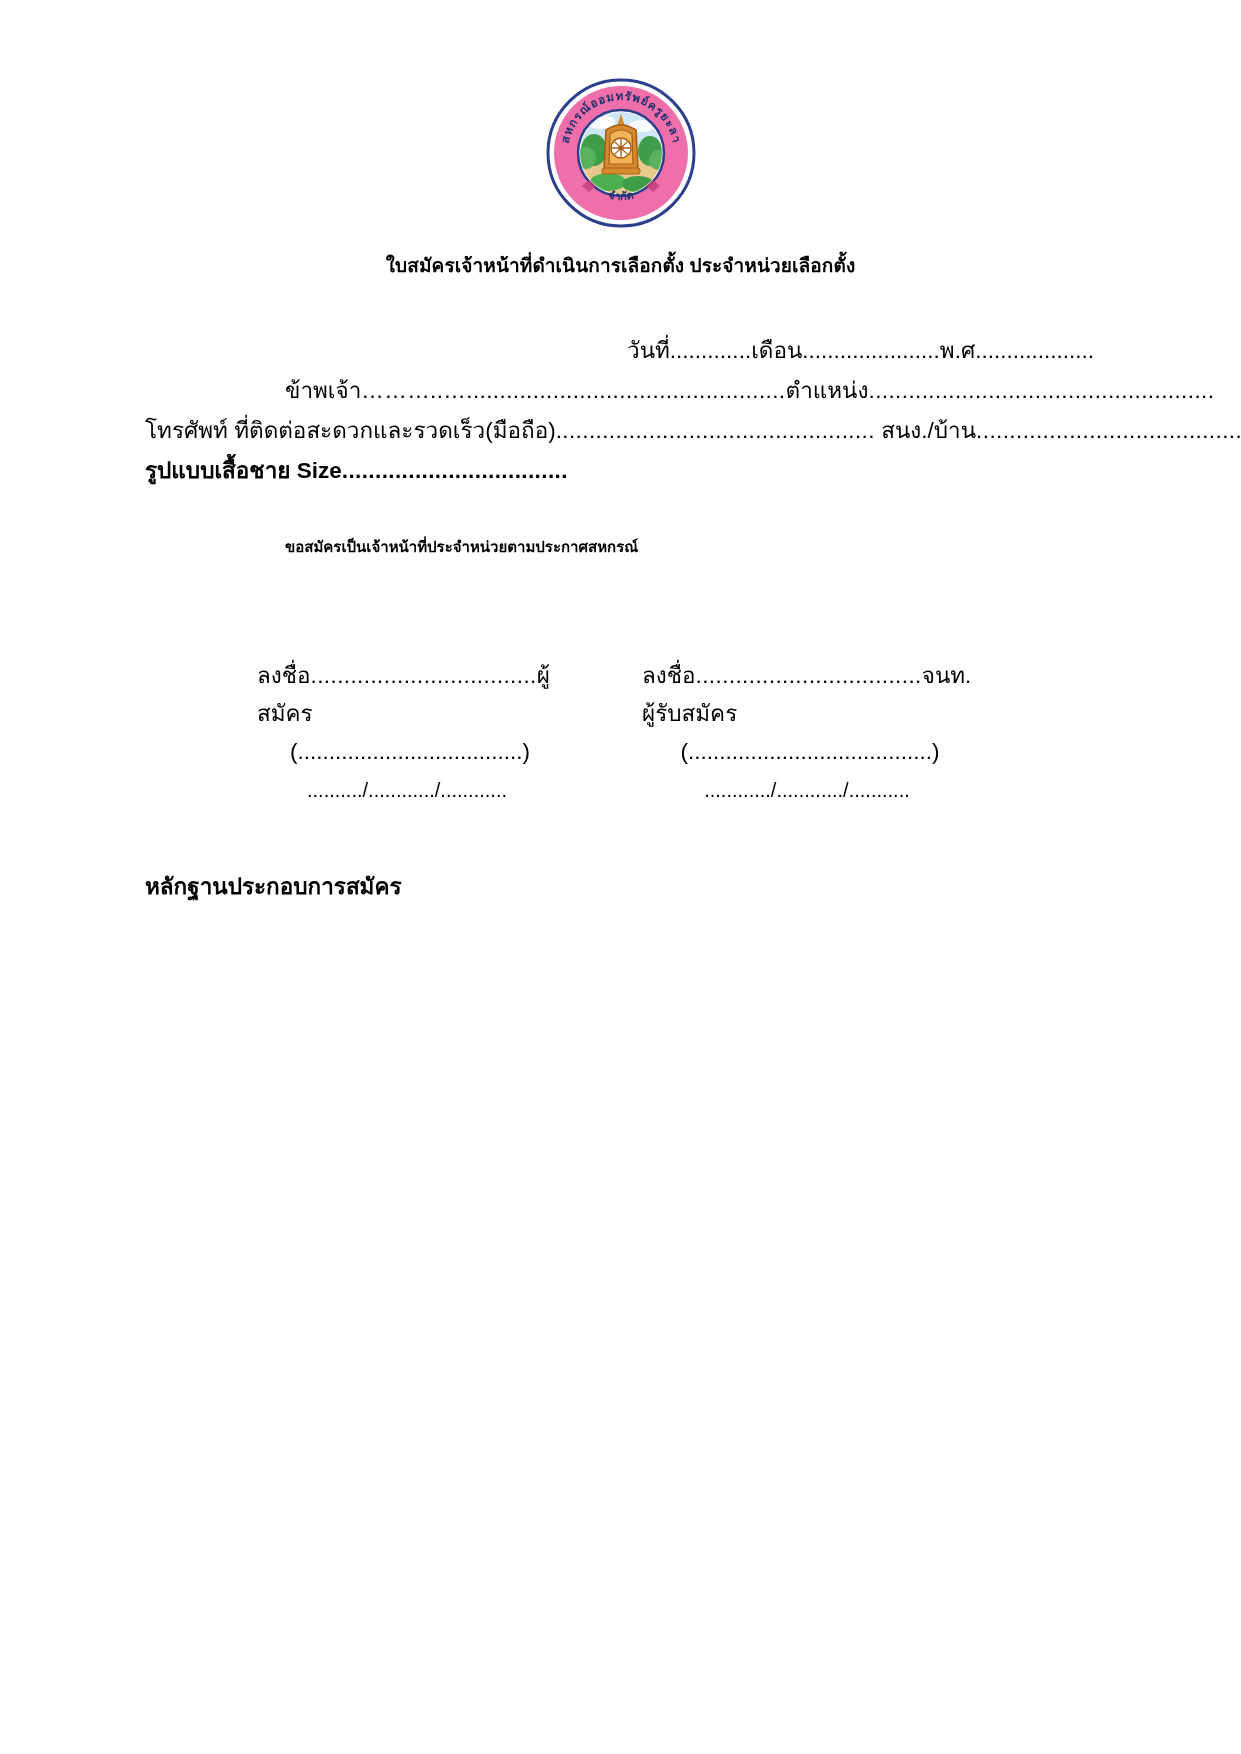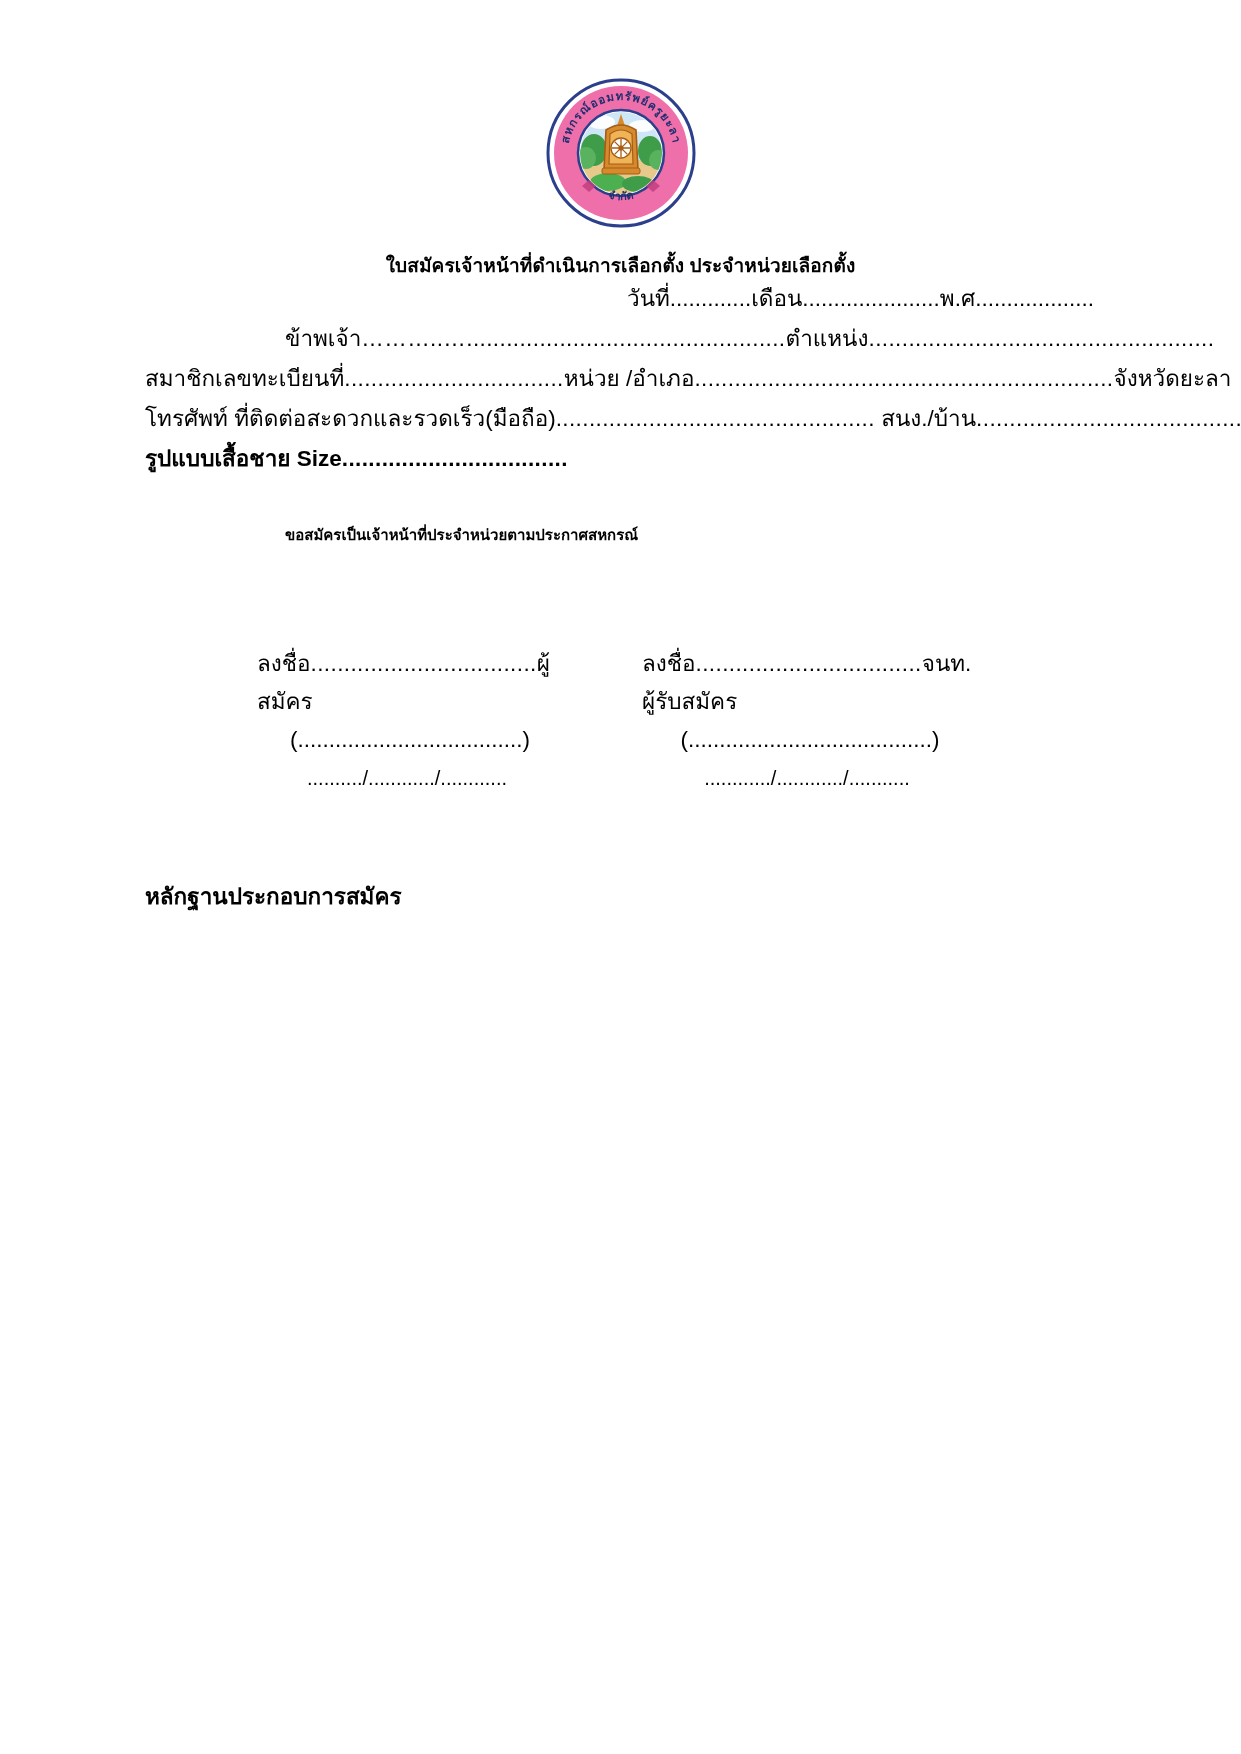--- a/index.html
+++ b/index.html
@@ -42,20 +42,21 @@
     margin-top: 26px;
     text-align: center;
     font-size: 19px;
     font-weight: bold;
     letter-spacing: 0.1px;
     line-height: 1.3;
   }
 
   
   .form-body {
+    margin-top: 52px;
     font-size: 22.5px;
     line-height: 40px;
   }
   .line {
     white-space: nowrap;
   }
   .line.right {
     text-align: right;
     padding-right: 2px;
   }
@@ -83,21 +84,21 @@
     flex-direction: column;
   }
   .sig-col.left  { margin-left: 112px; width: 330px; }
   .sig-col.right { margin-left: 55px;  width: 360px; }
   .sig-name  { text-align: left; padding-right: 10px; }
   .sig-paren { text-align: center; padding-right: 24px; }
   .sig-date  { text-align: center; padding-right: 30px; font-size: 20px; }
 
   
   .evidence {
-    margin-top: 81px;
+    margin-top: 59px;
     font-size: 22.5px;
     line-height: 38px;
   }
   .evidence-title { font-weight: bold; }
   .evidence-item  { padding-left: 115px; }
 </style>
 </head>
 <body>
 
 <div class="page">
@@ -166,23 +167,20 @@
   <div class="form-body">
 
     <div class="line right">
       <span>วันที่.............เดือน......................พ.ศ...................</span>
     </div>
 
     <div class="line indent-1">
       <span>ข้าพเจ้า</span><span class="dots">………..…................................................</span><span>ตำแหน่ง</span><span class="dots">....................................................</span>
     </div>
 
-    <div class="line">
-      <span>สมาชิกเลขทะเบียนที่</span><span class="dots">.................................</span><span>หน่วย /อำเภอ</span><span class="dots">...............................................................</span><span>จังหวัดยะลา</span>
-    </div>
 
     <div class="line">
       <span>โทรศัพท์ ที่ติดต่อสะดวกและรวดเร็ว(มือถือ)</span><span class="dots">................................................</span><span> สนง./บ้าน</span><span class="dots">.........................................</span>
     </div>
 
     <div class="line bold">
       <span>รูปแบบเสื้อชาย Size</span><span class="dots">..................................</span>
     </div>
 
     <div class="para-apply">ขอสมัครเป็นเจ้าหน้าที่ประจำหน่วยตามประกาศสหกรณ์</div>

